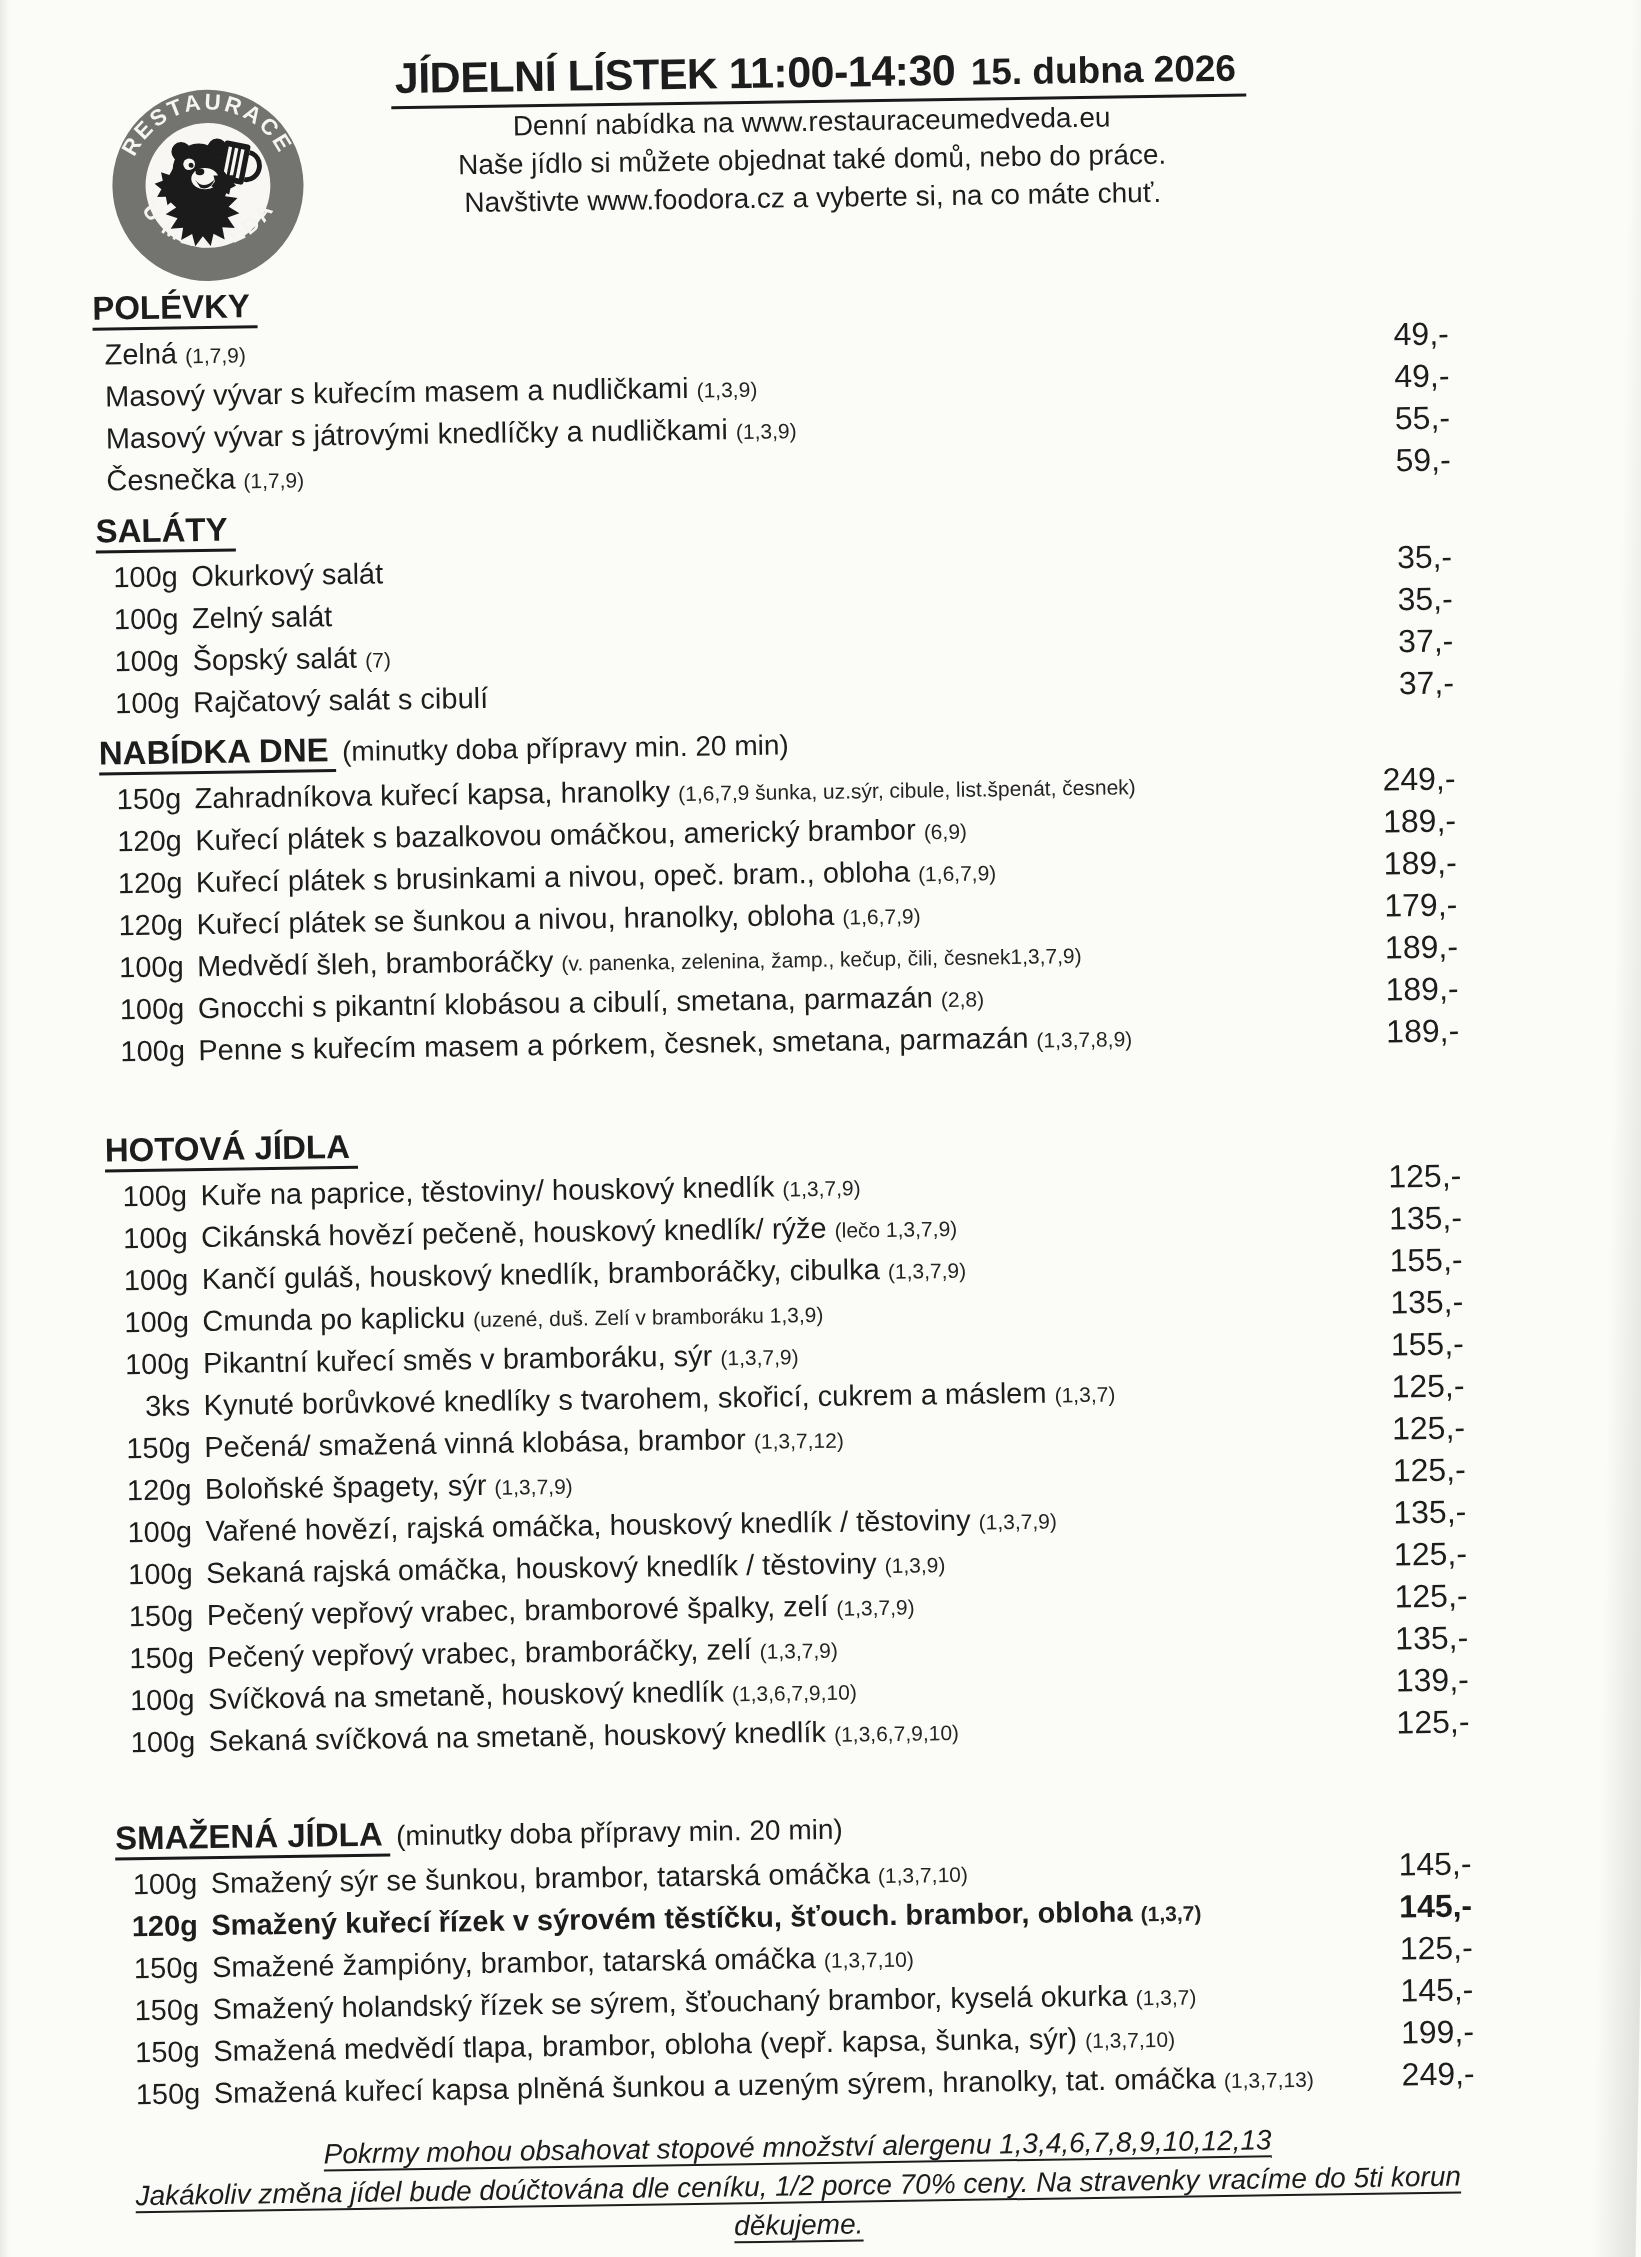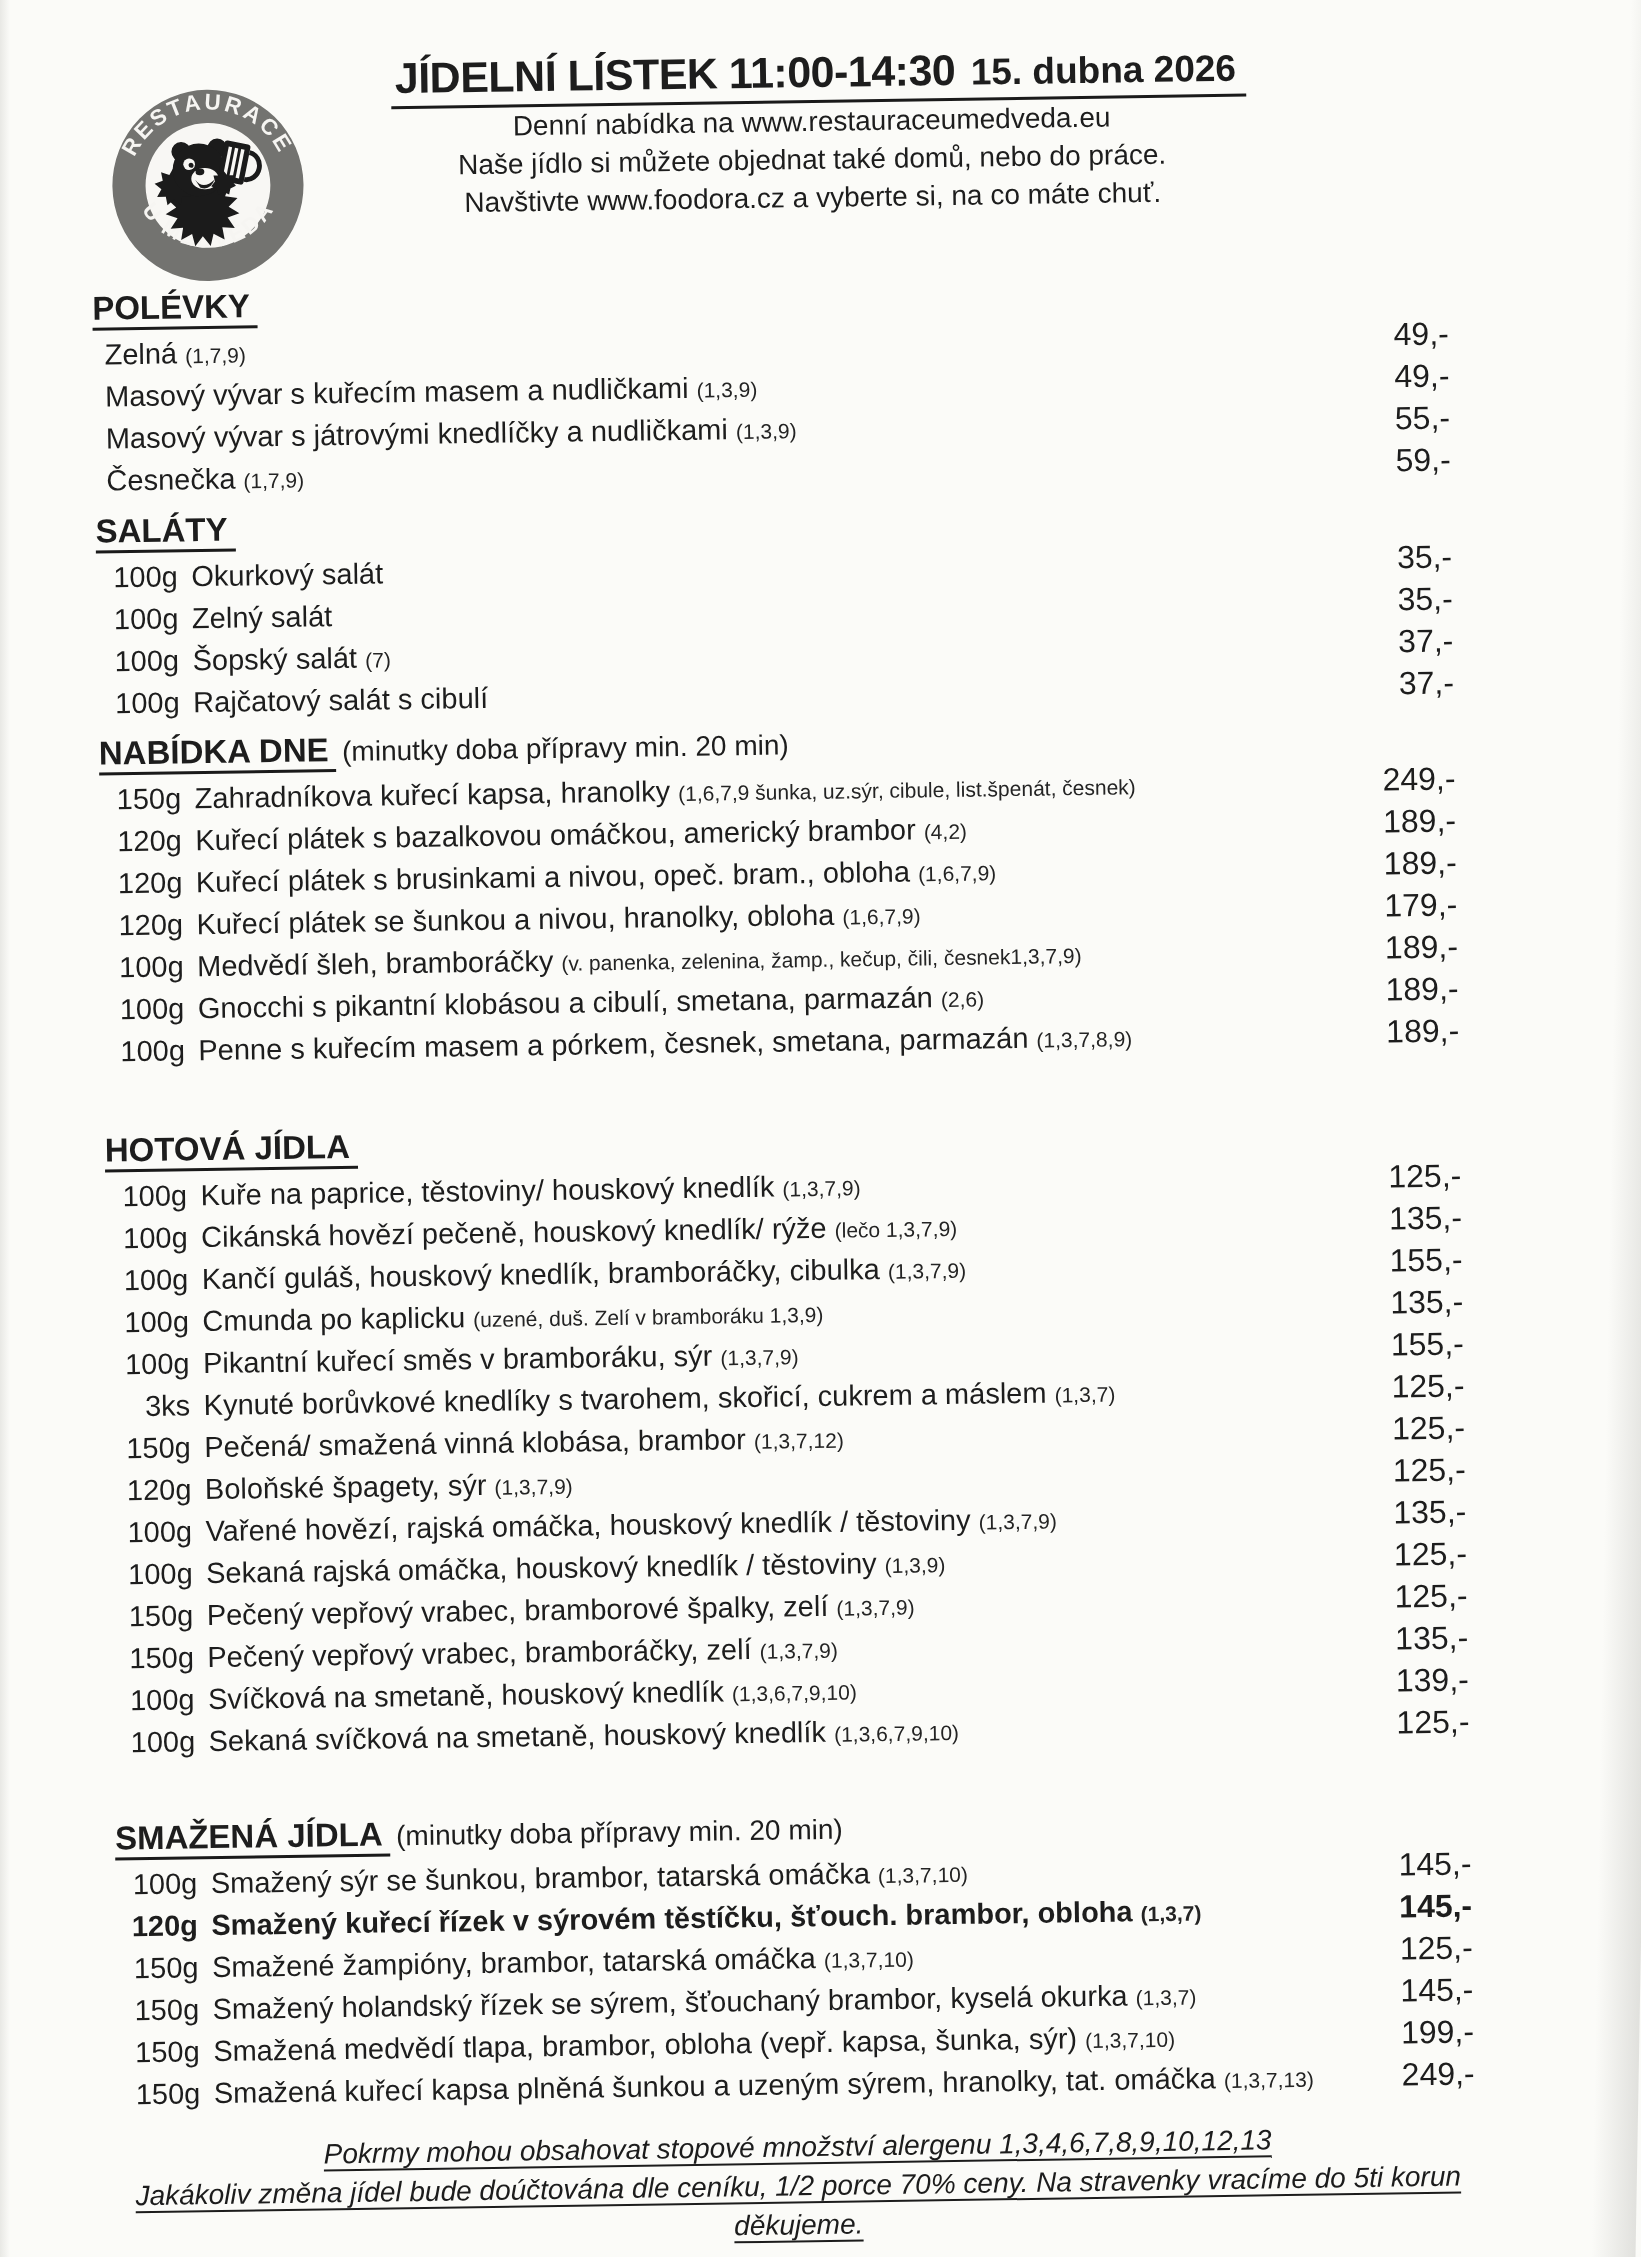--- a/index.html
+++ b/index.html
@@ -165,41 +165,41 @@
       <span class="sec-title">NABÍDKA DNE</span><span class="sec-note">(minutky doba přípravy min. 20 min)</span>
     </div>
     <div class="rows">
             <div class="row">
     <span class="qty">150g</span>
     <span class="nm"><span class="name">Zahradníkova kuřecí kapsa, hranolky</span> <span class="alg">(1,6,7,9 šunka, uz.sýr, cibule, list.špenát, česnek)</span></span>
     <span class="price">249,-</span>
   </div>
             <div class="row">
     <span class="qty">120g</span>
-    <span class="nm"><span class="name">Kuřecí plátek s bazalkovou omáčkou, americký brambor</span> <span class="alg">(4,2)</span></span>
+    <span class="nm"><span class="name">Kuřecí plátek s bazalkovou omáčkou, americký brambor</span> <span class="alg">(6,9)</span></span>
     <span class="price">189,-</span>
   </div>
             <div class="row">
     <span class="qty">120g</span>
     <span class="nm"><span class="name">Kuřecí plátek s brusinkami a nivou, opeč. bram., obloha</span> <span class="alg">(1,6,7,9)</span></span>
     <span class="price">189,-</span>
   </div>
             <div class="row">
     <span class="qty">120g</span>
     <span class="nm"><span class="name">Kuřecí plátek se šunkou a nivou, hranolky, obloha</span> <span class="alg">(1,6,7,9)</span></span>
     <span class="price">179,-</span>
   </div>
             <div class="row">
     <span class="qty">100g</span>
     <span class="nm"><span class="name">Medvědí šleh, bramboráčky</span> <span class="alg">(v. panenka, zelenina, žamp., kečup, čili, česnek1,3,7,9)</span></span>
     <span class="price">189,-</span>
   </div>
             <div class="row">
     <span class="qty">100g</span>
-    <span class="nm"><span class="name">Gnocchi s pikantní klobásou a cibulí, smetana, parmazán</span> <span class="alg">(2,6)</span></span>
+    <span class="nm"><span class="name">Gnocchi s pikantní klobásou a cibulí, smetana, parmazán</span> <span class="alg">(2,8)</span></span>
     <span class="price">189,-</span>
   </div>
             <div class="row">
     <span class="qty">100g</span>
     <span class="nm"><span class="name">Penne s kuřecím masem a pórkem, česnek, smetana, parmazán</span> <span class="alg">(1,3,7,8,9)</span></span>
     <span class="price">189,-</span>
   </div>
           </div>
   </section>
         <section class="menu-section">

